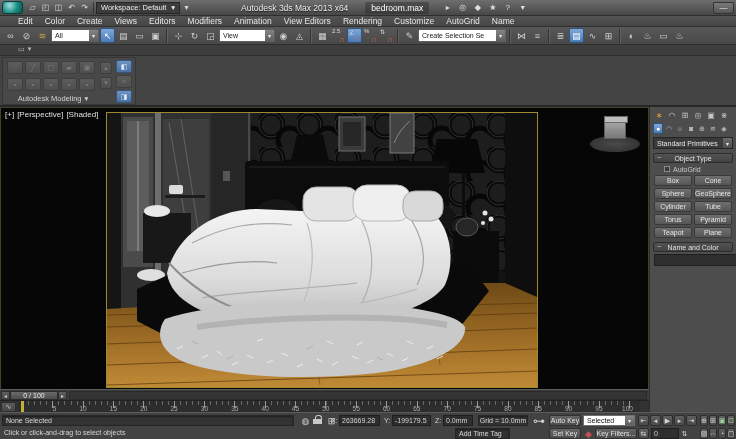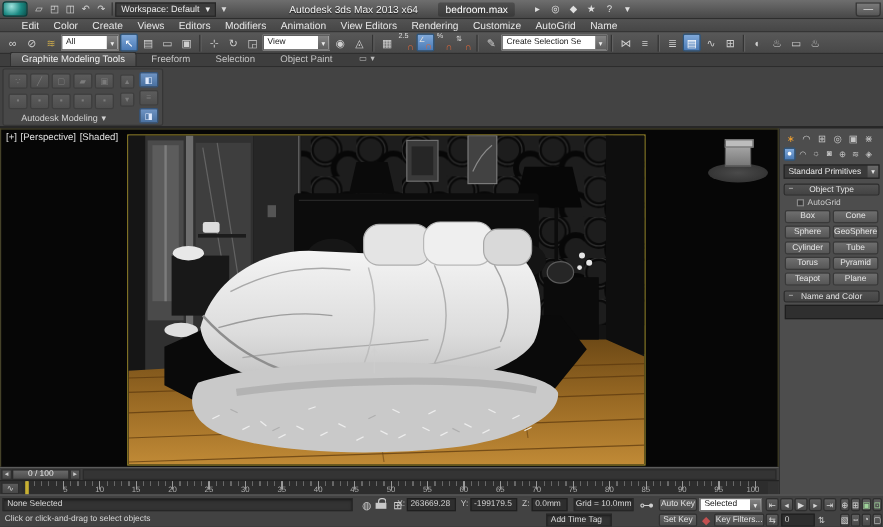--- a/index.html
+++ b/index.html
@@ -212,26 +212,20 @@
     <span class="tbtn">∿</span>
     <span class="tbtn">⊞</span>
     <span class="tsep"></span>
     <span class="tbtn">◐</span>
     <span class="tbtn">♨</span>
     <span class="tbtn">▭</span>
     <span class="tbtn">♨</span>
   </div>
 
   <div class="ribbontabs">
-    <div style="display:flex;gap:3px;align-items:flex-end">
-        <div class="rtab active">Graphite Modeling Tools</div>
-        <div class="rtab">Freeform</div>
-        <div class="rtab">Selection</div>
-        <div class="rtab">Object Paint</div>
-      </div>
     <div class="rtabctl">
       <span>▭</span>
       <span>▾</span>
     </div>
   </div>
 
   <div class="ribbonbody">
     <div class="pmpanel">
       <span class="rbtn" style="left:4px;top:3px">∵</span>
       <span class="rbtn" style="left:22px;top:3px">╱</span>

